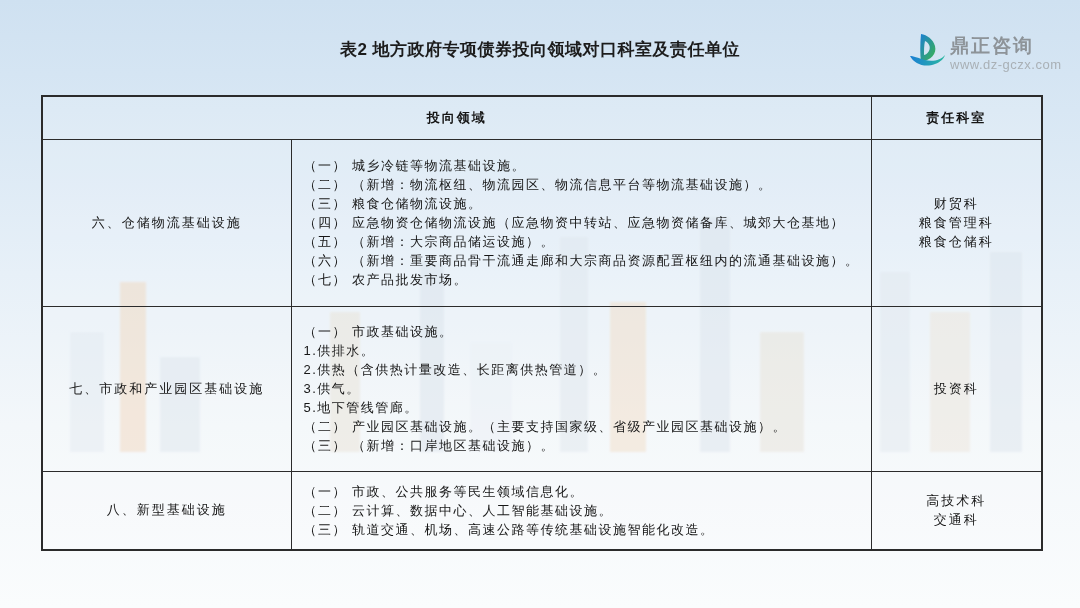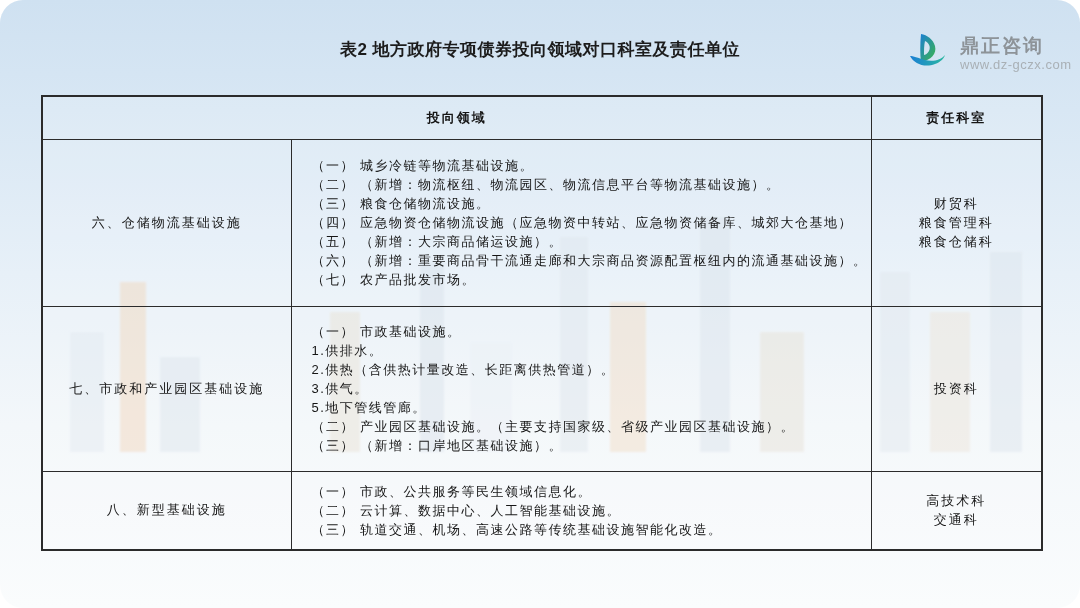--- a/index.html
+++ b/index.html
@@ -2,49 +2,48 @@
 <html><head>
 <meta charset="utf-8">
 <style>
   * { margin:0; padding:0; box-sizing:border-box; }
   html,body { width:1080px; height:608px; }
   body { font-family:"Liberation Sans", sans-serif; }
 
   .page {
     position:relative; width:1080px; height:608px; overflow:hidden;
     background:linear-gradient(180deg,#cfe1f1 0%,#d8e7f4 18%,#e7f0f8 45%,#f3f7fa 70%,#fafcfd 100%);
-    border-radius:23px;
   }
 
   
   .skyline { position:absolute; left:0; top:195px; width:1080px; height:275px; opacity:.45; filter:blur(1px); z-index:0; }
   .skyline .b { position:absolute; bottom:18px; }
 
   .page-title {
     position:absolute; top:38px; left:0; width:1080px; text-align:center;
     font-size:17px; font-weight:bold; color:#1c1c1c; letter-spacing:.5px; z-index:2;
   }
 
   
-  .logo { position:absolute; top:30px; left:905px; display:flex; align-items:center; gap:11px; z-index:2; }
+  .logo { position:absolute; top:30px; left:905px; display:flex; align-items:center; gap:1px; z-index:2; }
   .logo-texts { display:flex; flex-direction:column; line-height:1.05; }
   .logo-name { font-size:19px; font-weight:bold; color:#8d9398; letter-spacing:2px; }
   .logo-url { font-size:13px; color:#a9b0b5; letter-spacing:.5px; margin-top:2px; }
 
   
   table.main {
     position:absolute; left:41px; top:95px; width:1000px; z-index:1;
     border-collapse:collapse; table-layout:fixed;
     background:rgba(255,255,255,0.14);
   }
   table.main th, table.main td { border:1.6px solid #2b2b2b; color:#161616; }
   table.main { border:2px solid #2b2b2b; }
   th.head-cell { height:43px; font-size:13px; font-weight:bold; letter-spacing:2px; text-align:center; }
   td.cat-cell { text-align:center; vertical-align:middle; font-size:13px; letter-spacing:2px; }
-  td.items-cell { vertical-align:middle; padding:10px 10px 10px 20px; }
+  td.items-cell { vertical-align:middle; padding:10px 10px 10px 12px; }
   .item-line { font-size:13px; line-height:19px; letter-spacing:1.5px; white-space:nowrap; }
   td.dept-cell { text-align:center; vertical-align:middle; font-size:13px; letter-spacing:2px; }
   .dept-line { line-height:19px; }
   tr.row-0 td { height:167px; }
   tr.row-1 td { height:165px; }
   tr.row-2 td { height:77px; }
 
   
   .footer-mark {
     position:absolute; left:693px; top:545px; display:flex; align-items:center; gap:12px; z-index:3;

